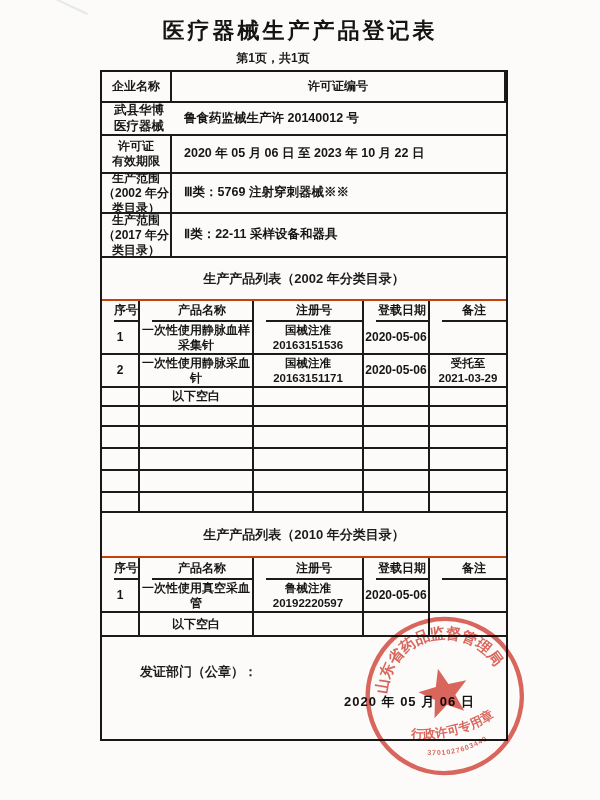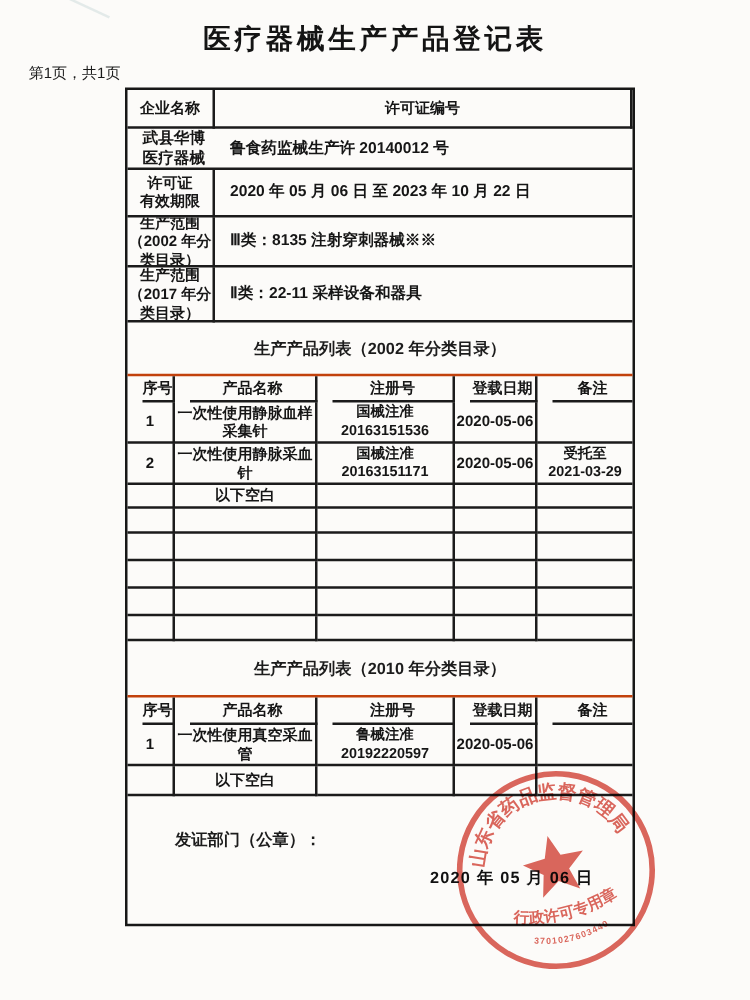--- a/index.html
+++ b/index.html
@@ -13,21 +13,21 @@
   .pre{white-space:pre-line;}
 
   .form-title{
     position:absolute;top:16px;left:0;width:600px;
     text-align:center;font-size:22px;font-weight:700;letter-spacing:3px;
     font-family:"Liberation Serif","Liberation Sans",serif;
     color:#141414;
   }
   .page-note{
     position:absolute;top:50px;left:0;width:546px;
-    text-align:left;font-size:12px;font-weight:400;color:#1a1a1a;margin-left:23px;
+    text-align:center;font-size:12px;font-weight:700;color:#1a1a1a;
   }
   .scan-artifact{
     position:absolute;left:38px;top:2px;width:52px;height:2px;
     background:#d9e2e3;transform:rotate(25deg);opacity:.7;
   }
 
   .doc-table{
     position:absolute;left:100px;top:70px;width:408px;height:671px;
     box-sizing:border-box;border:2px solid #171717;background:transparent;
   }
@@ -87,21 +87,21 @@
     <div class="cell label pre b-r b-b">企业名称</div>
     <div class="cell label pre b-r b-b">许可证编号</div>
     <div class="cell value b-b">山东省成武县华博医疗器械有限公司</div>
     <div class="cell value b-b">鲁食药监械生产许 20140012 号</div>
     <div class="cell label pre b-r b-b">许可证
 有效期限</div>
     <div class="cell value b-b">2020 年 05 月 06 日  至 2023 年 10 月 22 日</div>
     <div class="cell label pre b-r b-b">生产范围
 （2002 年分
 类目录）</div>
-    <div class="cell value b-b">Ⅲ类：8135 注射穿刺器械※※</div>
+    <div class="cell value b-b">Ⅲ类：5769 注射穿刺器械※※</div>
     <div class="cell label pre b-r b-b">生产范围
 （2017 年分
 类目录）</div>
     <div class="cell value b-b">Ⅱ类：22-11 采样设备和器具</div>
   </div>
 
   <div class="section-title">生产产品列表（2002 年分类目录）</div>
 
   <div class="prod-grid grid2002">
     <div class="cell hdr b-r b-b">序号</div>

